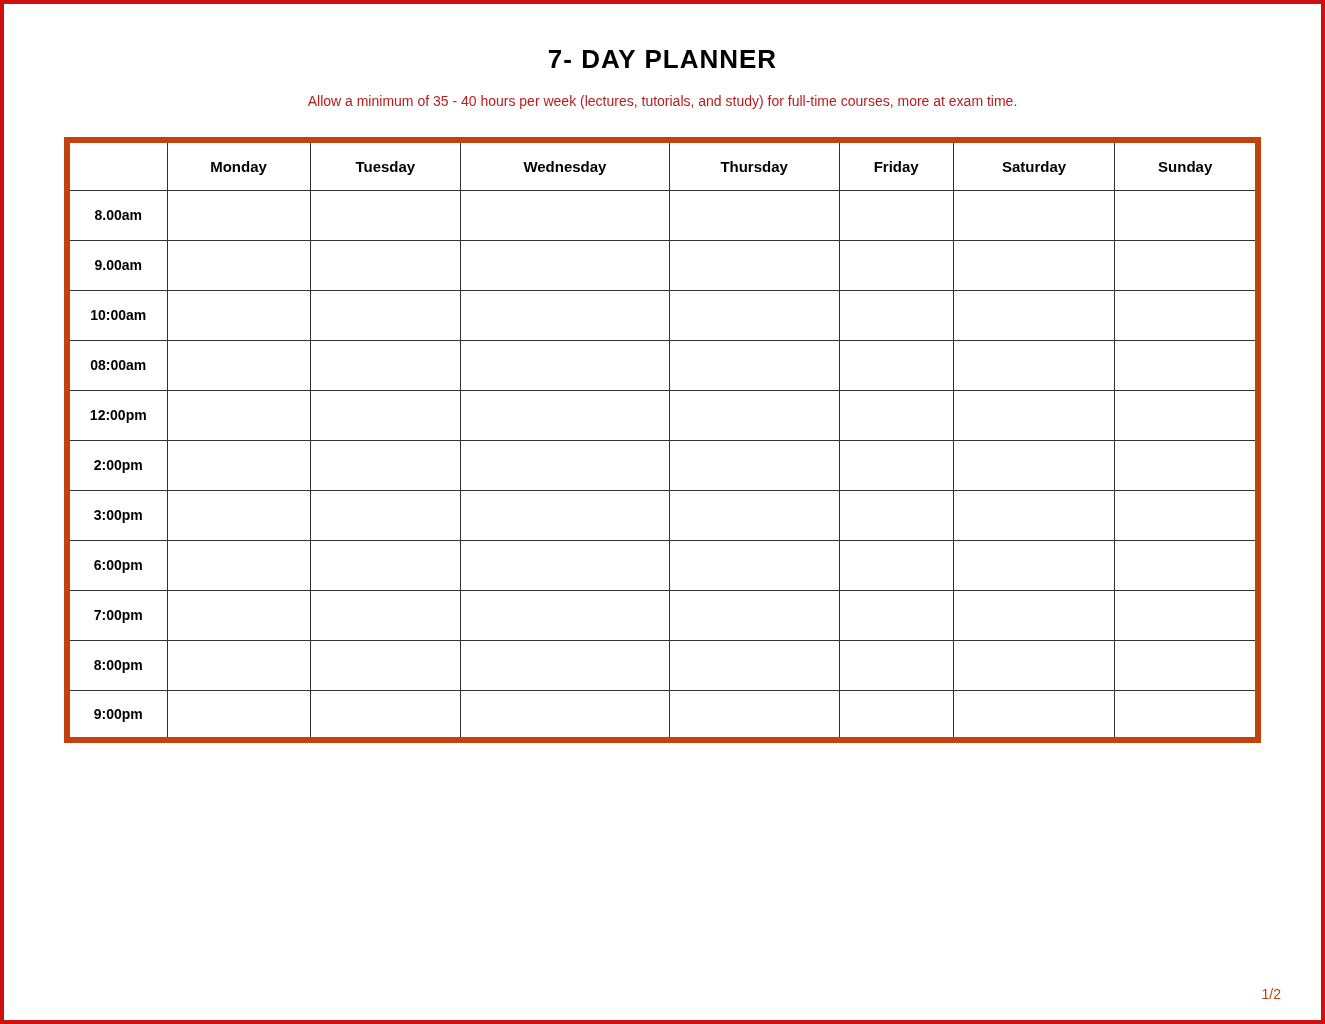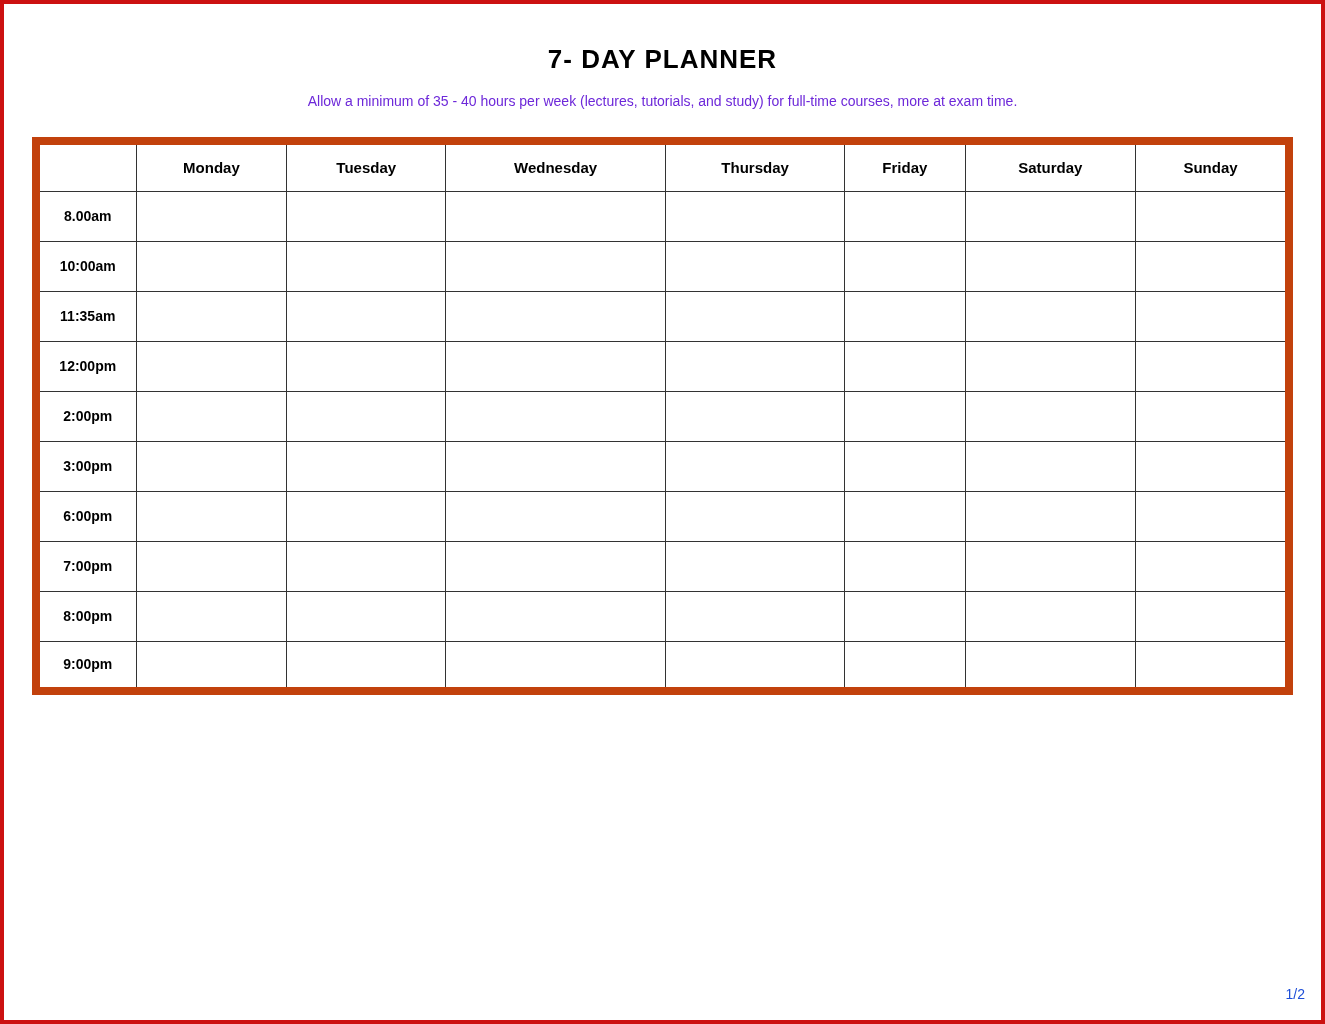--- a/index.html
+++ b/index.html
@@ -11,42 +11,42 @@
     body {
       width: 1325px;
       height: 1024px;
       background: #ffffff;
       font-family: Arial, sans-serif;
       position: relative;
       border: 4px solid #cc1111;
     }
 
     .page-content {
-      padding: 40px 28px;
+      padding: 40px 60px;
     }
 
     .page-title {
       text-align: center;
       font-size: 26px;
       font-weight: bold;
       margin-bottom: 18px;
       letter-spacing: 1px;
     }
 
     .subtitle {
       text-align: center;
       font-size: 14px;
       margin-bottom: 28px;
-      color: #6d28d9;
+      color: #b91c1c;
     }
 
     .planner-table {
       width: 100%;
       border-collapse: collapse;
-      border: 8px solid #c2410c;
+      border: 6px solid #c2410c;
     }
 
     .planner-table th,
     .planner-table td {
       border: 1.5px solid #333;
       padding: 0;
       height: 50px;
       text-align: center;
       vertical-align: middle;
       font-size: 14px;
@@ -64,23 +64,23 @@
       font-size: 14px;
     }
 
     .day-col {
       font-weight: bold;
     }
 
     .page-number {
       position: absolute;
       bottom: 18px;
-      right: 16px;
-      font-size: 14px;
-      color: #1d4ed8;
+      right: 40px;
+      font-size: 14px;
+      color: #c2410c;
     }
   </style>
 </head>
 <body>
 
 <div class="page-content">
   <h1 class="page-title">7- DAY PLANNER</h1>
   <p class="subtitle">Allow a minimum of 35 - 40 hours per week (lectures, tutorials, and study) for full-time courses, more at exam time.</p>
 
   <table class="planner-table">
@@ -101,31 +101,41 @@
           <td class="time-col">8.00am</td>
           <td></td>
           <td></td>
           <td></td>
           <td></td>
           <td></td>
           <td></td>
           <td></td>
         </tr>
         <tr>
+          <td class="time-col">9.00am</td>
+          <td></td>
+          <td></td>
+          <td></td>
+          <td></td>
+          <td></td>
+          <td></td>
+          <td></td>
+        </tr>
+        <tr>
           <td class="time-col">10:00am</td>
           <td></td>
           <td></td>
           <td></td>
           <td></td>
           <td></td>
           <td></td>
           <td></td>
         </tr>
         <tr>
-          <td class="time-col">11:35am</td>
+          <td class="time-col">08:00am</td>
           <td></td>
           <td></td>
           <td></td>
           <td></td>
           <td></td>
           <td></td>
           <td></td>
         </tr>
         <tr>
           <td class="time-col">12:00pm</td>

